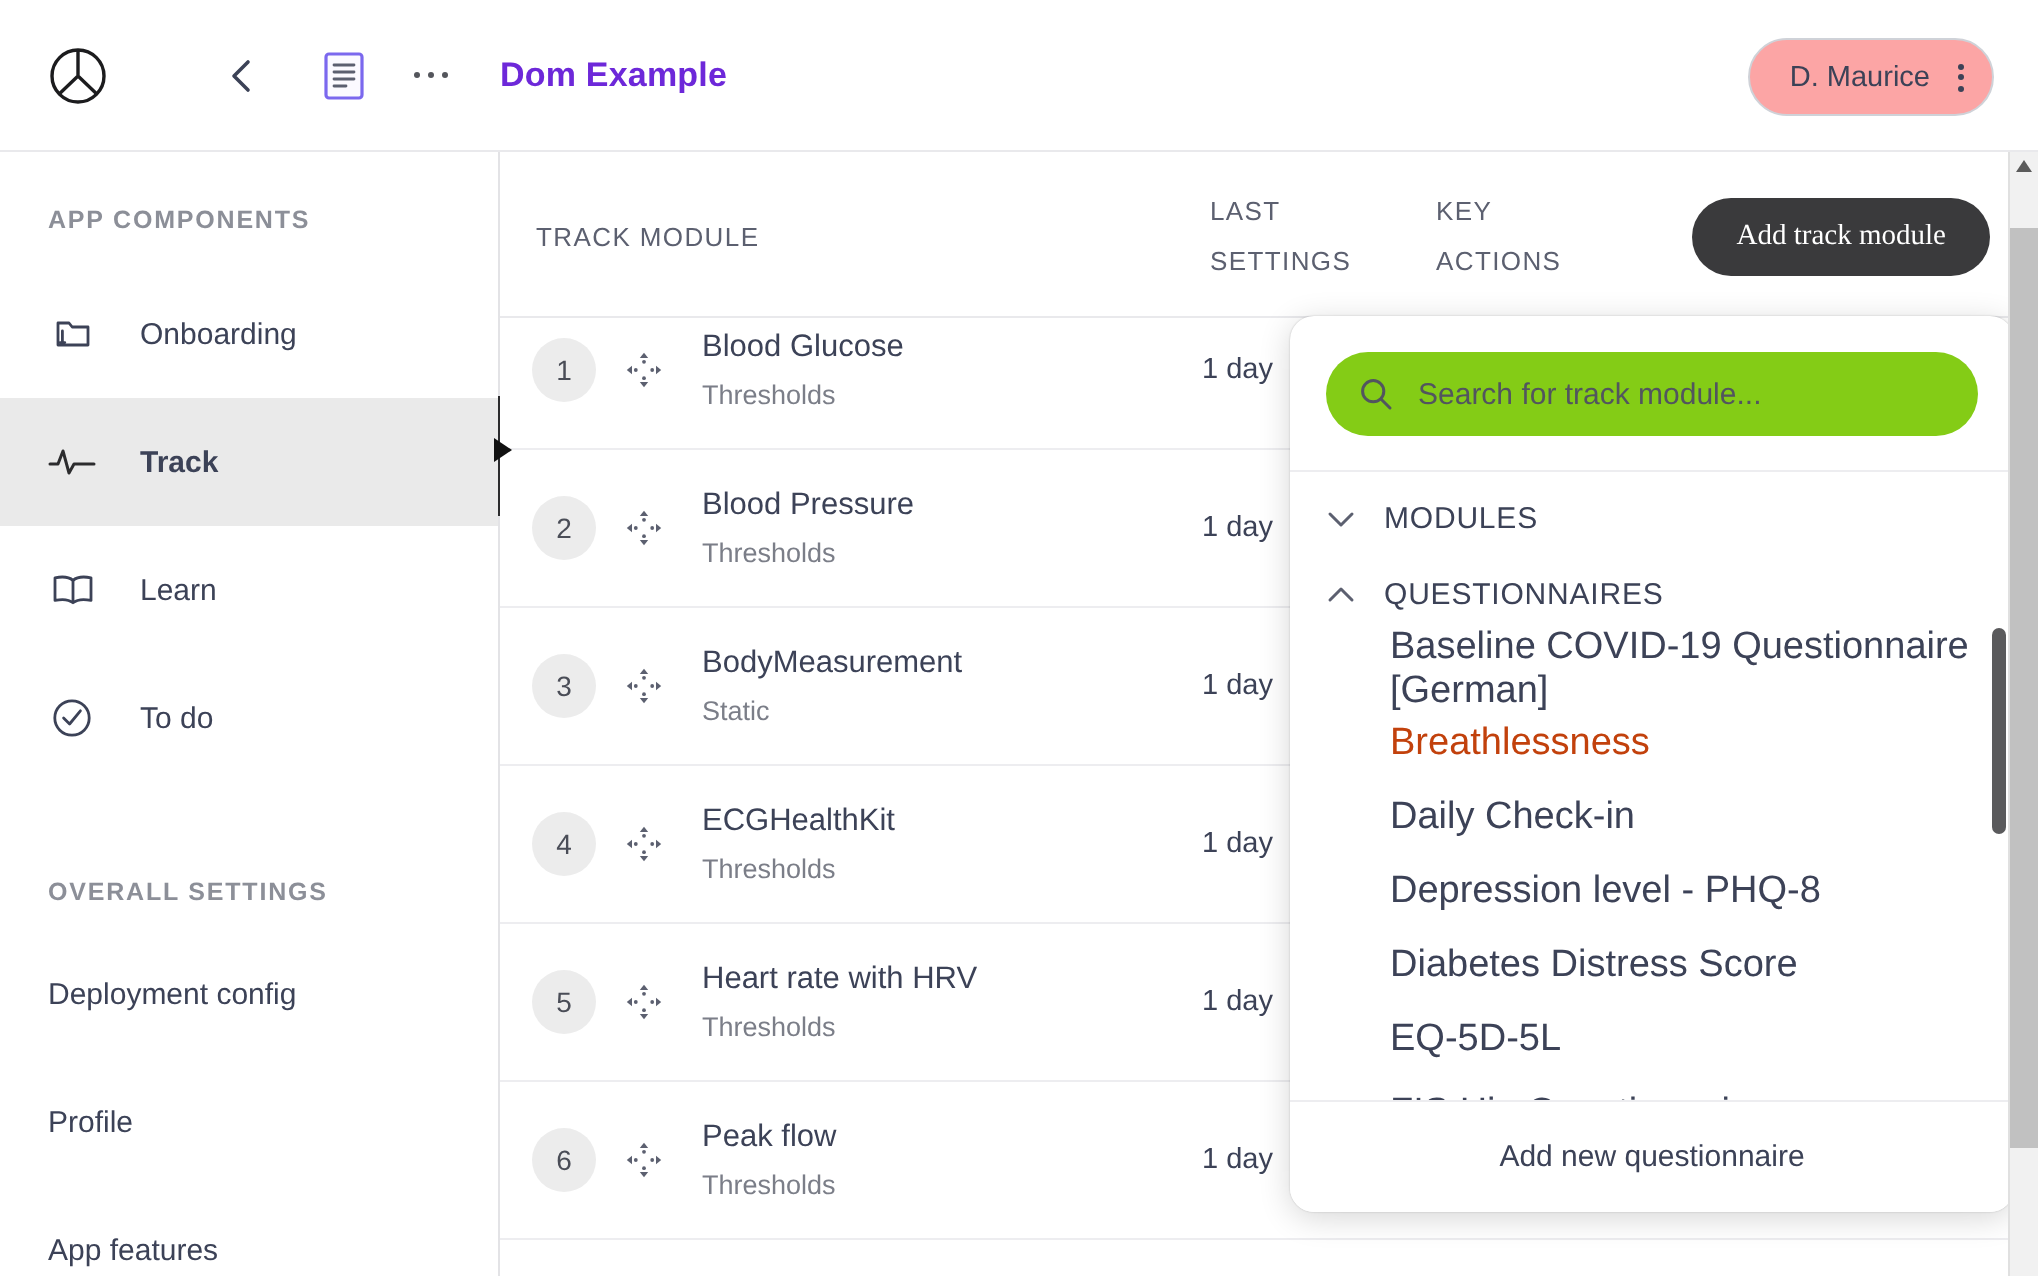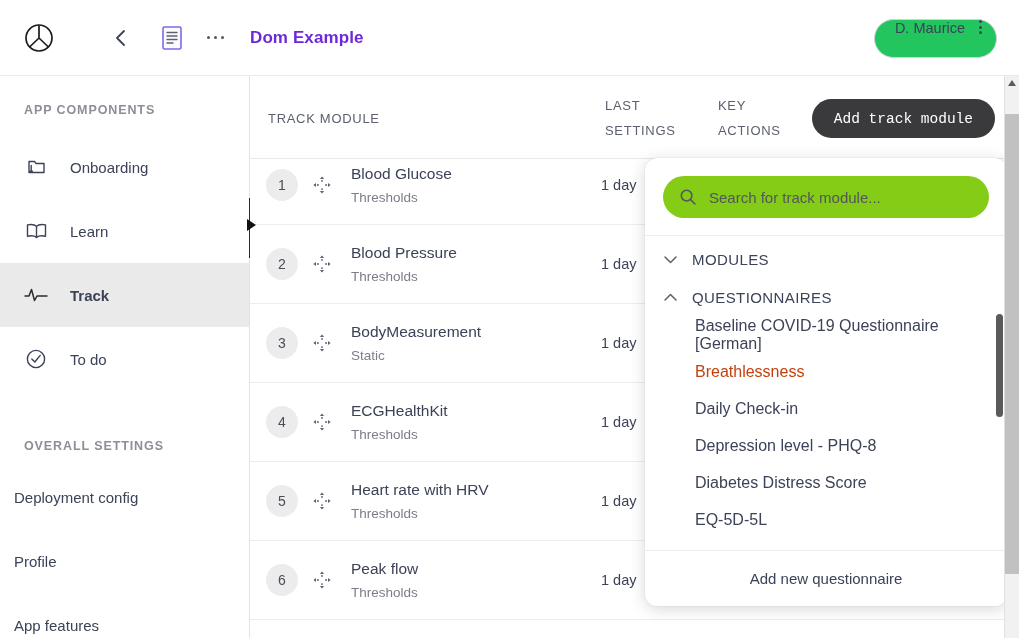--- a/index.html
+++ b/index.html
@@ -26,22 +26,22 @@
   .dots-btn { margin-left: 18px; width: 26px; height: 20px; display:flex; align-items:center; justify-content:center; cursor:pointer; }
   .dots-btn span { display:inline-block; width:3px; height:3px; border-radius:50%; background:#54565c; margin:0 2px; }
   .page-title {
     margin-left: 22px;
     font-size: 17px; color: #6d28d9; letter-spacing: .1px; font-weight: bold;
   }
   .user-pill {
     position: absolute; right: 22px; top: 19px;
     height: 39px; padding: 0 14px 0 20px;
     border: 1px solid #cfd2d8; border-radius: 20px;
-    display: flex; gap: 14px;
-    background: #22c55e; cursor: pointer;
+    display: flex; align-items: center; gap: 14px;
+    background: #fca5a5; cursor: pointer;
   }
   .user-pill .uname { font-size: 14.5px; color: #3c4257; }
   .user-pill .vdots { display:flex; flex-direction:column; gap:2.5px; align-items:center; }
   .user-pill .vdots i { width:3px; height:3px; border-radius:50%; background:#3c4257; display:block; }
 
   
   .sidebar {
     position: absolute; top: 76px; left: 0;
     width: 250px; height: 562px;
     background: #fff;
@@ -51,21 +51,21 @@
     font-size: 12.5px; font-weight: 700; letter-spacing: .9px;
     color: #8c8f98; padding: 27px 0 0 24px;
   }
   .side-item {
     height: 64px; display: flex; align-items: center;
     padding-left: 24px; gap: 22px; cursor: pointer;
     font-size: 15px; color: #3c4257;
   }
   .side-item.active { background: #eaeaea; font-weight: 700; }
   .side-item .ico { width: 24px; height: 24px; display:flex; align-items:center; justify-content:center; flex:0 0 24px; }
-  .side-item-plain { height: 64px; display:flex; align-items:center; padding-left:14px; font-size:15px; color:#3c4257; cursor:pointer;}
+  .side-item-plain { height: 64px; display:flex; align-items:center; padding-left:24px; font-size:15px; color:#3c4257; cursor:pointer;}
   .side-sep { height: 21px; }
   .active-marker {
     position:absolute; left:249px; top:198px;
     width: 3px; height: 60px; background: #2c2c2e;
   }
   .cursor-arrow {
     position:absolute; left:247px; top:219px; width:0;height:0;
     border-left: 9px solid #111; border-top: 6px solid transparent; border-bottom: 6px solid transparent;
     z-index: 60;
   }
@@ -83,21 +83,21 @@
     position: absolute; font-size: 13px; font-weight: 400;
     letter-spacing: .7px; color: #5c6070; line-height: 25px;
   }
   .th-module { left: 18px; top: 30px; }
   .th-updated { left: 355px; top: 17px; width: 80px; }
   .th-actions { left: 468px; top: 17px; width: 80px; }
   .add-btn {
     position: absolute; right: 12px; top: 23px;
     background: #3a3a3c; color: #fff; border: none;
     border-radius: 20px; height: 39px; padding: 0 22px;
-    font-size: 14.5px; font-family: Liberation Mono, monospace; cursor: pointer;
+    font-size: 14.5px; font-family: Liberation Serif, serif; cursor: pointer;
     white-space: nowrap;
   }
 
   .rows { position: relative; }
   .row {
     height: 79px; display: flex; align-items: center;
     border-bottom: 1px solid #ededf0; position: relative;
   }
   .rank {
     margin-left: 16px; width: 32px; height: 32px; border-radius: 50%;
@@ -134,21 +134,21 @@
   .dd-search input::placeholder { color: #52555f; }
   .dd-body { flex: 1 1 auto; position: relative; overflow: hidden; }
   .dd-scrollzone { position:absolute; inset:0; padding-top: 4px; }
   .dd-group {
     display: flex; align-items: center; gap: 14px;
     padding: 0 0 0 18px; height: 38px; cursor: pointer;
   }
   .dd-group .glabel { font-size: 15px; letter-spacing: .4px; color: #3c4257; }
   .dd-item {
     height: 37px; display: flex; align-items: center;
-    padding-left: 50px; font-size: 16px; color: #3c4257; cursor: pointer;
+    padding-left: 50px; font-size: 19px; color: #3c4257; cursor: pointer;
   }
   .dd-item.disabled { color: #c2410c; cursor: default; }
   .dd-footer {
     height: 56px; border-top: 1px solid #ededf0; background: #fff;
     display: flex; align-items: center; justify-content: center;
     font-size: 15px; color: #3c4257; cursor: pointer;
   }
   .dd-inner-scroll {
     position: absolute; right: 4px; top: 78px;
     width: 7px; height: 103px; border-radius: 4px; background: #5a5a5c;
@@ -223,37 +223,37 @@
     <div class="side-item" style="margin-top:18px;">
       <span class="ico">
         <svg width="22" height="22" viewBox="0 0 22 22">
           <path d="M4 5.5 h5.5 l1.6 2 H19 v9 H4 z" fill="none" stroke="#3c4257" stroke-width="1.4" stroke-linejoin="round"></path>
           <path d="M6.2 9.5 v5.8 M5 15.3 h2.4" fill="none" stroke="#3c4257" stroke-width="1.4" stroke-linecap="round"></path>
         </svg>
       </span>
       <span>Onboarding</span>
     </div>
 
+    <div class="side-item active">
+      <span class="ico">
+        <svg width="24" height="20" viewBox="0 0 24 20">
+          <path d="M1 11 H5 L7.5 4.5 L10.5 15.5 L13 11 H23" fill="none" stroke="#2c2c2e" stroke-width="1.5" stroke-linecap="round" stroke-linejoin="round"></path>
+        </svg>
+      </span>
+      <span>Track</span>
+    </div>
+
     <div class="side-item">
       <span class="ico">
         <svg width="23" height="20" viewBox="0 0 23 20">
           <path d="M11.5 5.2 C9.5 3.4 6 3.2 2.5 3.9 V15.2 C6 14.5 9.5 14.7 11.5 16.4 C13.5 14.7 17 14.5 20.5 15.2 V3.9 C17 3.2 13.5 3.4 11.5 5.2 Z" fill="none" stroke="#3c4257" stroke-width="1.4" stroke-linejoin="round"></path>
           <path d="M11.5 5.2 V16.4" fill="none" stroke="#3c4257" stroke-width="1.4"></path>
         </svg>
       </span>
       <span>Learn</span>
-    </div>
-
-    <div class="side-item active">
-      <span class="ico">
-        <svg width="24" height="20" viewBox="0 0 24 20">
-          <path d="M1 11 H5 L7.5 4.5 L10.5 15.5 L13 11 H23" fill="none" stroke="#2c2c2e" stroke-width="1.5" stroke-linecap="round" stroke-linejoin="round"></path>
-        </svg>
-      </span>
-      <span>Track</span>
     </div>
 
     <div class="side-item">
       <span class="ico">
         <svg width="22" height="22" viewBox="0 0 22 22">
           <circle cx="11" cy="11" r="8.6" fill="none" stroke="#3c4257" stroke-width="1.4"></circle>
           <path d="M6.8 11 L9.8 14 L15.2 7.4" fill="none" stroke="#3c4257" stroke-width="1.4" stroke-linecap="round" stroke-linejoin="round"></path>
         </svg>
       </span>
       <span>To do</span>

